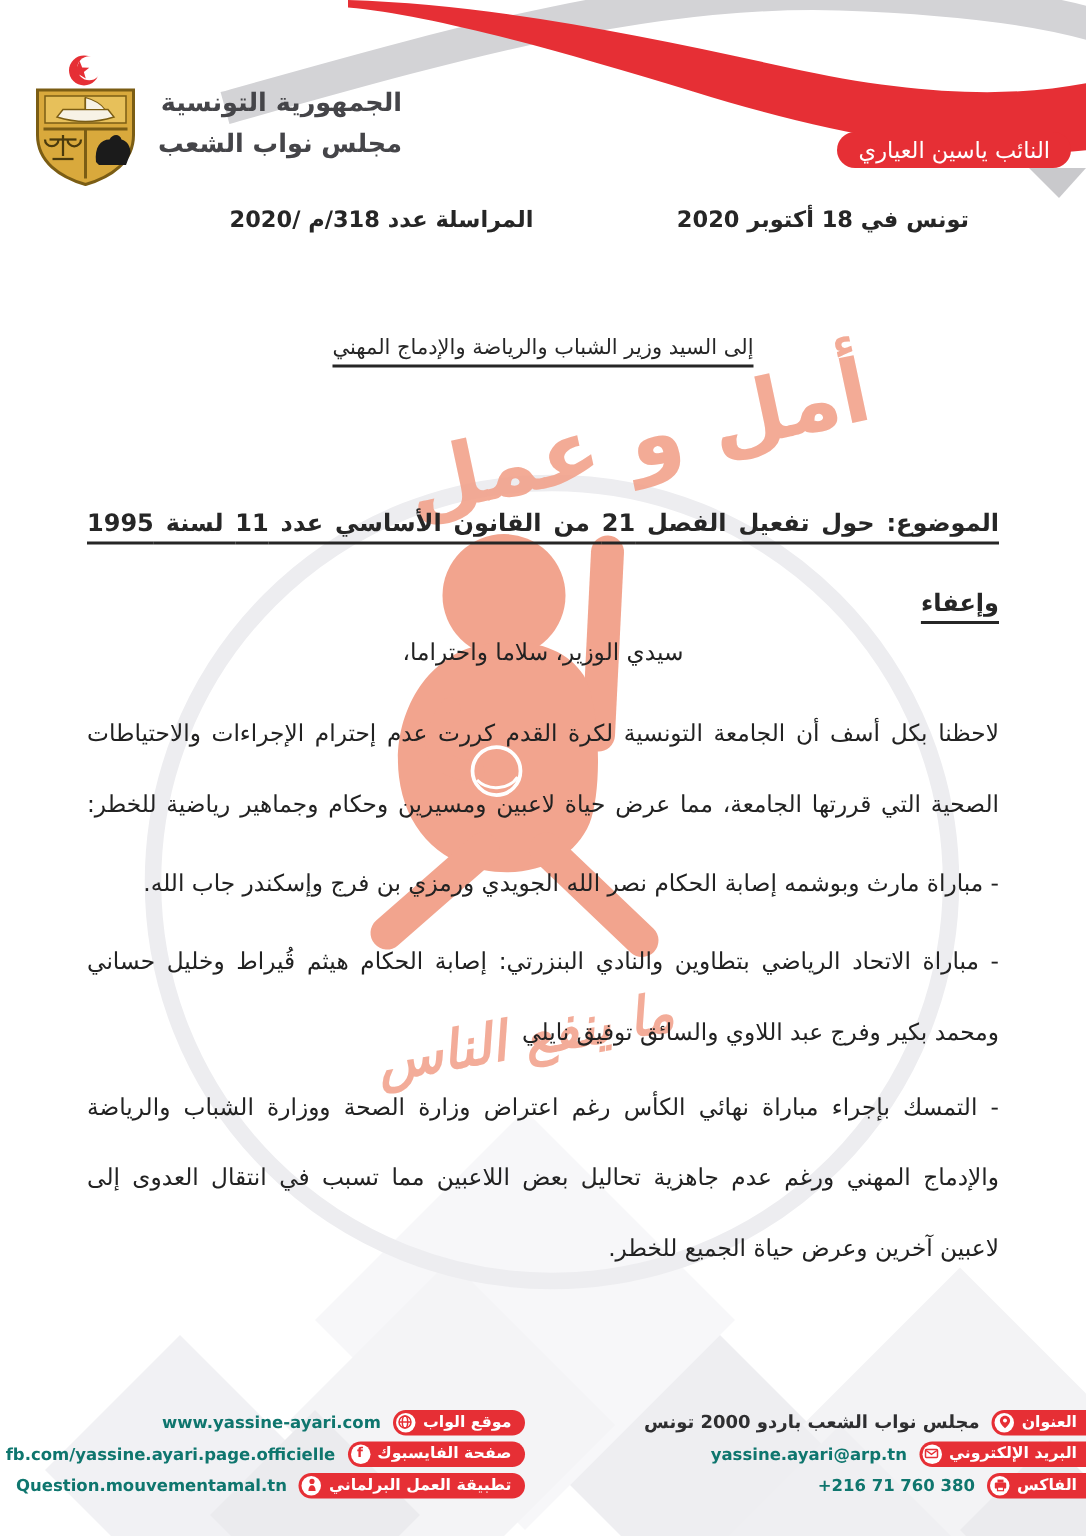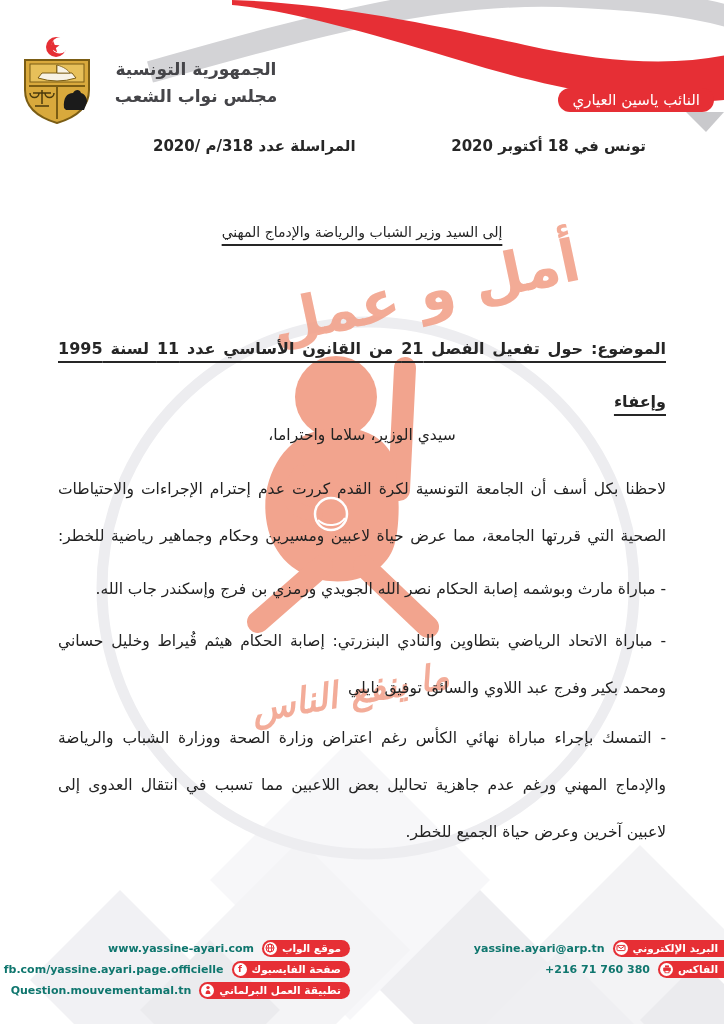--- a/index.html
+++ b/index.html
@@ -9,21 +9,21 @@
     font-family:"DejaVu Sans",sans-serif;color:#262626;
   }
   .abs{position:absolute;}
   svg.decor{position:absolute;inset:0;z-index:0;}
   
   .wm{position:absolute;z-index:0;color:var(--salmon,#f2a48e);font-weight:bold;white-space:nowrap;}
   .wm-top{left:268px;top:258px;font-size:58px;transform:rotate(-12deg);opacity:.92;letter-spacing:2px;}
   .wm-bottom{left:250px;top:672px;font-size:36px;transform:rotate(-10deg);opacity:.9;font-style:italic;}
   
   .emblem{left:18px;top:36px;width:78px;height:88px;}
-  .republic{left:111px;top:56px;width:170px;text-align:center;direction:rtl;
+  .republic{left:98px;top:56px;width:170px;direction:rtl;
     font-size:17px;font-weight:bold;color:#454549;line-height:27px;letter-spacing:1px;z-index:2;}
   .banner1{right:0;top:52px;height:30px;background:var(--red,#e62f35);color:#fff;
     display:flex;align-items:center;padding:0 20px 0 18px;border-radius:16px 0 0 16px;
     font-size:19px;font-weight:bold;direction:rtl;z-index:2;}
   .banner2{right:10px;top:88px;height:24px;background:var(--red,#e62f35);color:#fff;
     display:flex;align-items:center;padding:0 14px;border-radius:13px;
     font-size:15px;font-weight:normal;direction:rtl;z-index:2;}
   
   .dateline{right:78px;top:137px;font-size:15px;font-weight:600;direction:rtl;z-index:2;}
   .refline{left:153px;top:137px;font-size:15px;font-weight:600;direction:rtl;z-index:2;}
@@ -169,20 +169,32 @@
               <path d="M 2.6,9 C 2.6,6.4 3.6,5.2 5,5.2 C 6.4,5.2 7.4,6.4 7.4,9 Z" fill="#e62f35"></path>
             </svg>
         </span>
         <span>تطبيقة العمل البرلماني</span>
       </span>
     </div>
   </div>
 
   <div class="fcol fcol-right">
     <div class="frow">
+      <span class="fvalue ar">مجلس نواب الشعب باردو 2000 تونس</span>
+      <span class="pill">
+        <span class="picon">
+          <svg width="10" height="10" viewBox="0 0 10 10">
+              <path d="M5 0.8 C7.1 0.8 8.4 2.4 8.4 4.2 C8.4 6.4 5 9.2 5 9.2 C5 9.2 1.6 6.4 1.6 4.2 C1.6 2.4 2.9 0.8 5 0.8 Z" fill="#e62f35"></path>
+              <circle cx="5" cy="4" r="1.3" fill="#fff"></circle>
+            </svg>
+        </span>
+        <span>العنوان</span>
+      </span>
+    </div>
+    <div class="frow">
       <span class="fvalue">yassine.ayari@arp.tn</span>
       <span class="pill">
         <span class="picon">
           <svg width="10" height="10" viewBox="0 0 10 10">
               <rect x="1" y="2.4" width="8" height="5.2" rx="0.6" fill="none" stroke="#e62f35" stroke-width="1"></rect>
               <polyline points="1.4,3 5,5.6 8.6,3" fill="none" stroke="#e62f35" stroke-width="1"></polyline>
             </svg>
         </span>
         <span>البريد الإلكتروني</span>
       </span>

